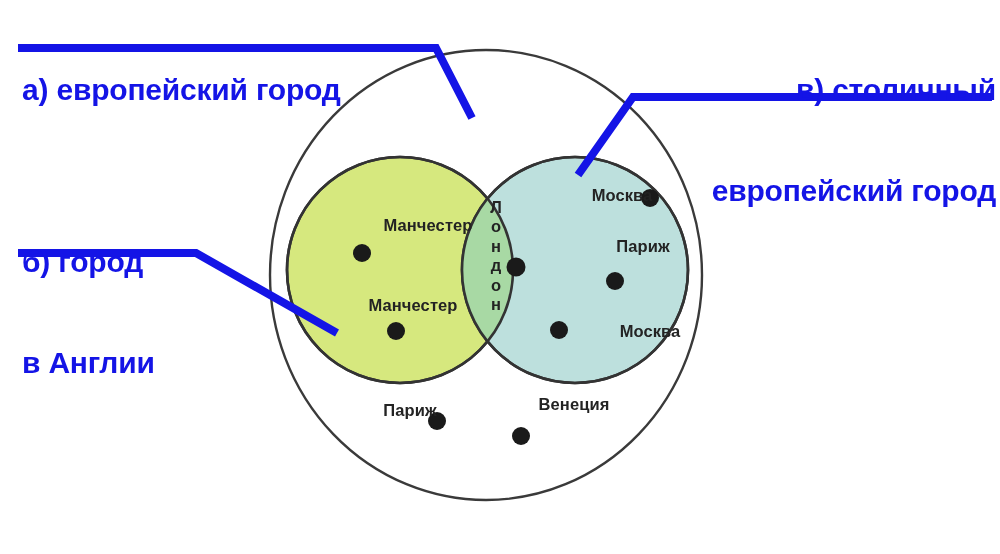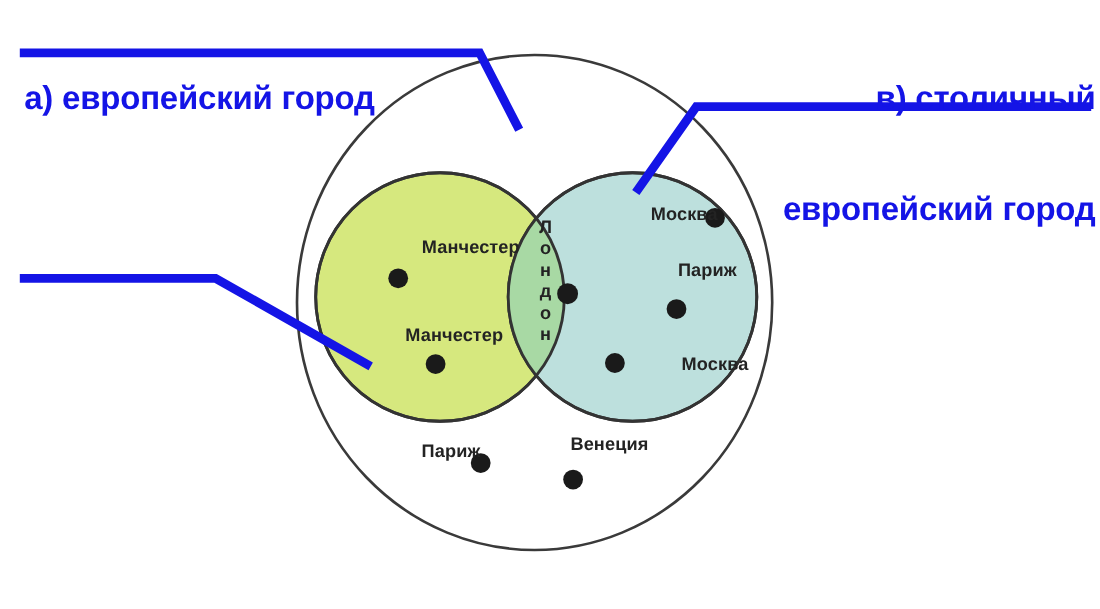--- a/index.html
+++ b/index.html
@@ -99,20 +99,24 @@
 
     <polyline points="18,253 196,253 337,333" fill="none" stroke="#1414e6" stroke-width="8" stroke-linejoin="miter" stroke-linecap="butt"></polyline>
 
     <polyline points="992,97 633,97 578,175" fill="none" stroke="#1414e6" stroke-width="8" stroke-linejoin="miter" stroke-linecap="butt"></polyline>
   </svg>
 
   <div class="callout" id="callout-a">
     <div>а) европейский город</div>
   </div>
 
+  <div class="callout" id="callout-b">
+    <div>б) город</div>
+    <div>в Англии</div>
+  </div>
 
   <div class="callout" id="callout-c">
     <div>в) столичный</div>
     <div>европейский город</div>
   </div>
 
   <div class="node-label center" style="left:398px; top:216px;">Манчестер</div>
 
   <div class="node-label center" style="left:383px; top:296px;">Манчестер</div>
 
@@ -126,15 +130,15 @@
   </div>
 
   <div class="node-label center" style="left:592px; top:186px;">Москва</div>
 
   <div class="node-label center" style="left:613px; top:237px;">Париж</div>
 
   <div class="node-label center" style="left:620px; top:322px;">Москва</div>
 
   <div class="node-label center" style="left:380px; top:401px;">Париж</div>
 
-  <div class="node-label center" style="left:524px; top:395px;">Венеция</div>
+  <div class="node-label center" style="left:544px; top:395px;">Венеция</div>
 
 </div>
 
 </body></html>

